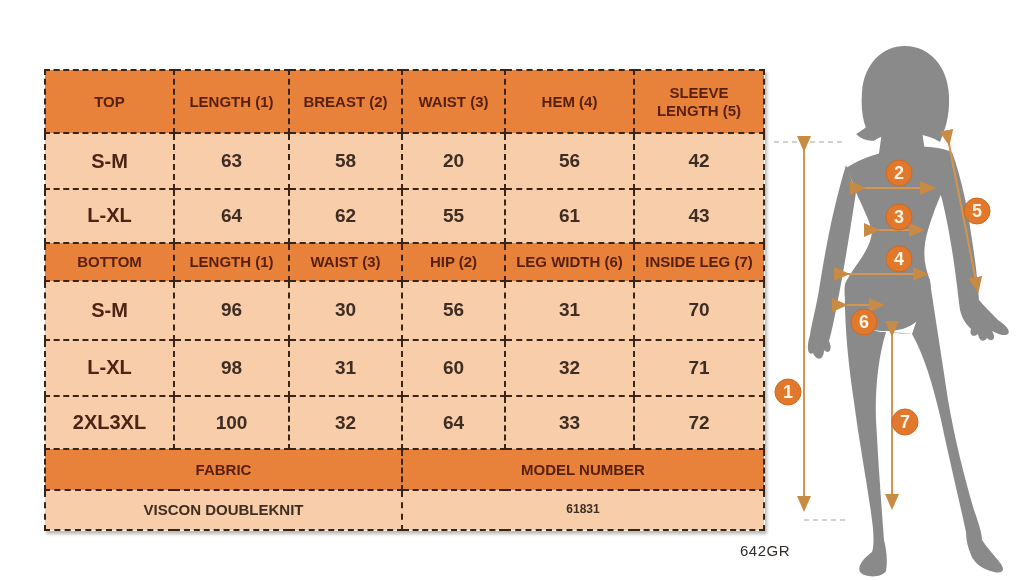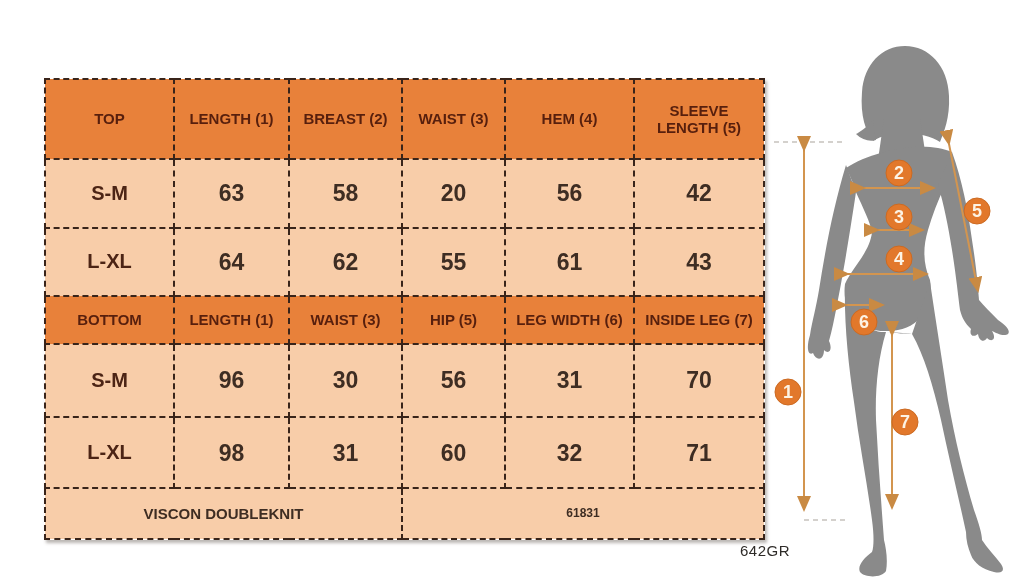--- a/index.html
+++ b/index.html
@@ -3,36 +3,36 @@
 <meta charset="utf-8">
 <style>
   html,body{margin:0;padding:0;}
   body{
     width:1024px;height:580px;position:relative;overflow:hidden;
     background:#ffffff;
     font-family:"Liberation Sans", sans-serif;
   }
   
   .chart{
-    position:absolute;left:44px;top:78px;width:719px;height:462px;
+    position:absolute;left:44px;top:69px;width:719px;height:462px;
     border-collapse:collapse;table-layout:fixed;
     box-shadow:2px 3px 3px rgba(60,50,40,.35);
   }
   .chart td,.chart th{
     border:2px dashed #39241a;
     text-align:center;vertical-align:middle;
     padding:0 2px;line-height:1.15;
   }
   .hd{
     background:#E8813A;color:#571f0d;
     font-weight:bold;font-size:15px;
   }
   .dc{
     background:#F8CDA9;color:#3e2d23;
-    font-weight:bold;font-size:23px;
+    font-weight:bold;font-size:19px;
   }
   .szc{color:#4c2415;font-size:20px;}
   
   .code{
     position:absolute;left:730px;top:542px;width:60px;
     font-size:15px;color:#2e2b28;letter-spacing:.5px;
     text-align:right;
   }
   
   .figure{position:absolute;left:774px;top:0;width:250px;height:580px;}
@@ -79,39 +79,51 @@
       <td class="dc">64</td>
       <td class="dc">62</td>
       <td class="dc">55</td>
       <td class="dc">61</td>
       <td class="dc">43</td>
     </tr>
     <tr style="height:33px">
       <th class="hd">BOTTOM</th>
       <th class="hd">LENGTH (1)</th>
       <th class="hd">WAIST (3)</th>
-      <th class="hd">HIP (5)</th>
+      <th class="hd">HIP (2)</th>
       <th class="hd">LEG WIDTH (6)</th>
       <th class="hd">INSIDE LEG (7)</th>
     </tr>
     <tr style="height:51px">
       <td class="dc szc">S-M</td>
       <td class="dc">96</td>
       <td class="dc">30</td>
       <td class="dc">56</td>
       <td class="dc">31</td>
       <td class="dc">70</td>
     </tr>
     <tr style="height:49px">
       <td class="dc szc">L-XL</td>
       <td class="dc">98</td>
       <td class="dc">31</td>
       <td class="dc">60</td>
       <td class="dc">32</td>
       <td class="dc">71</td>
+    </tr>
+    <tr style="height:46px">
+      <td class="dc szc">2XL3XL</td>
+      <td class="dc">100</td>
+      <td class="dc">32</td>
+      <td class="dc">64</td>
+      <td class="dc">33</td>
+      <td class="dc">72</td>
+    </tr>
+    <tr style="height:35px">
+      <th class="hd" colspan="3">FABRIC</th>
+      <th class="hd" colspan="3">MODEL NUMBER</th>
     </tr>
     <tr style="height:35px">
       <td class="dc" colspan="3" style="font-size:15px">VISCON DOUBLEKNIT</td>
       <td class="dc" colspan="3" style="font-size:12px">61831</td>
     </tr>
   </tbody>
 </table>
 
 <div class="code">642GR</div>
 

